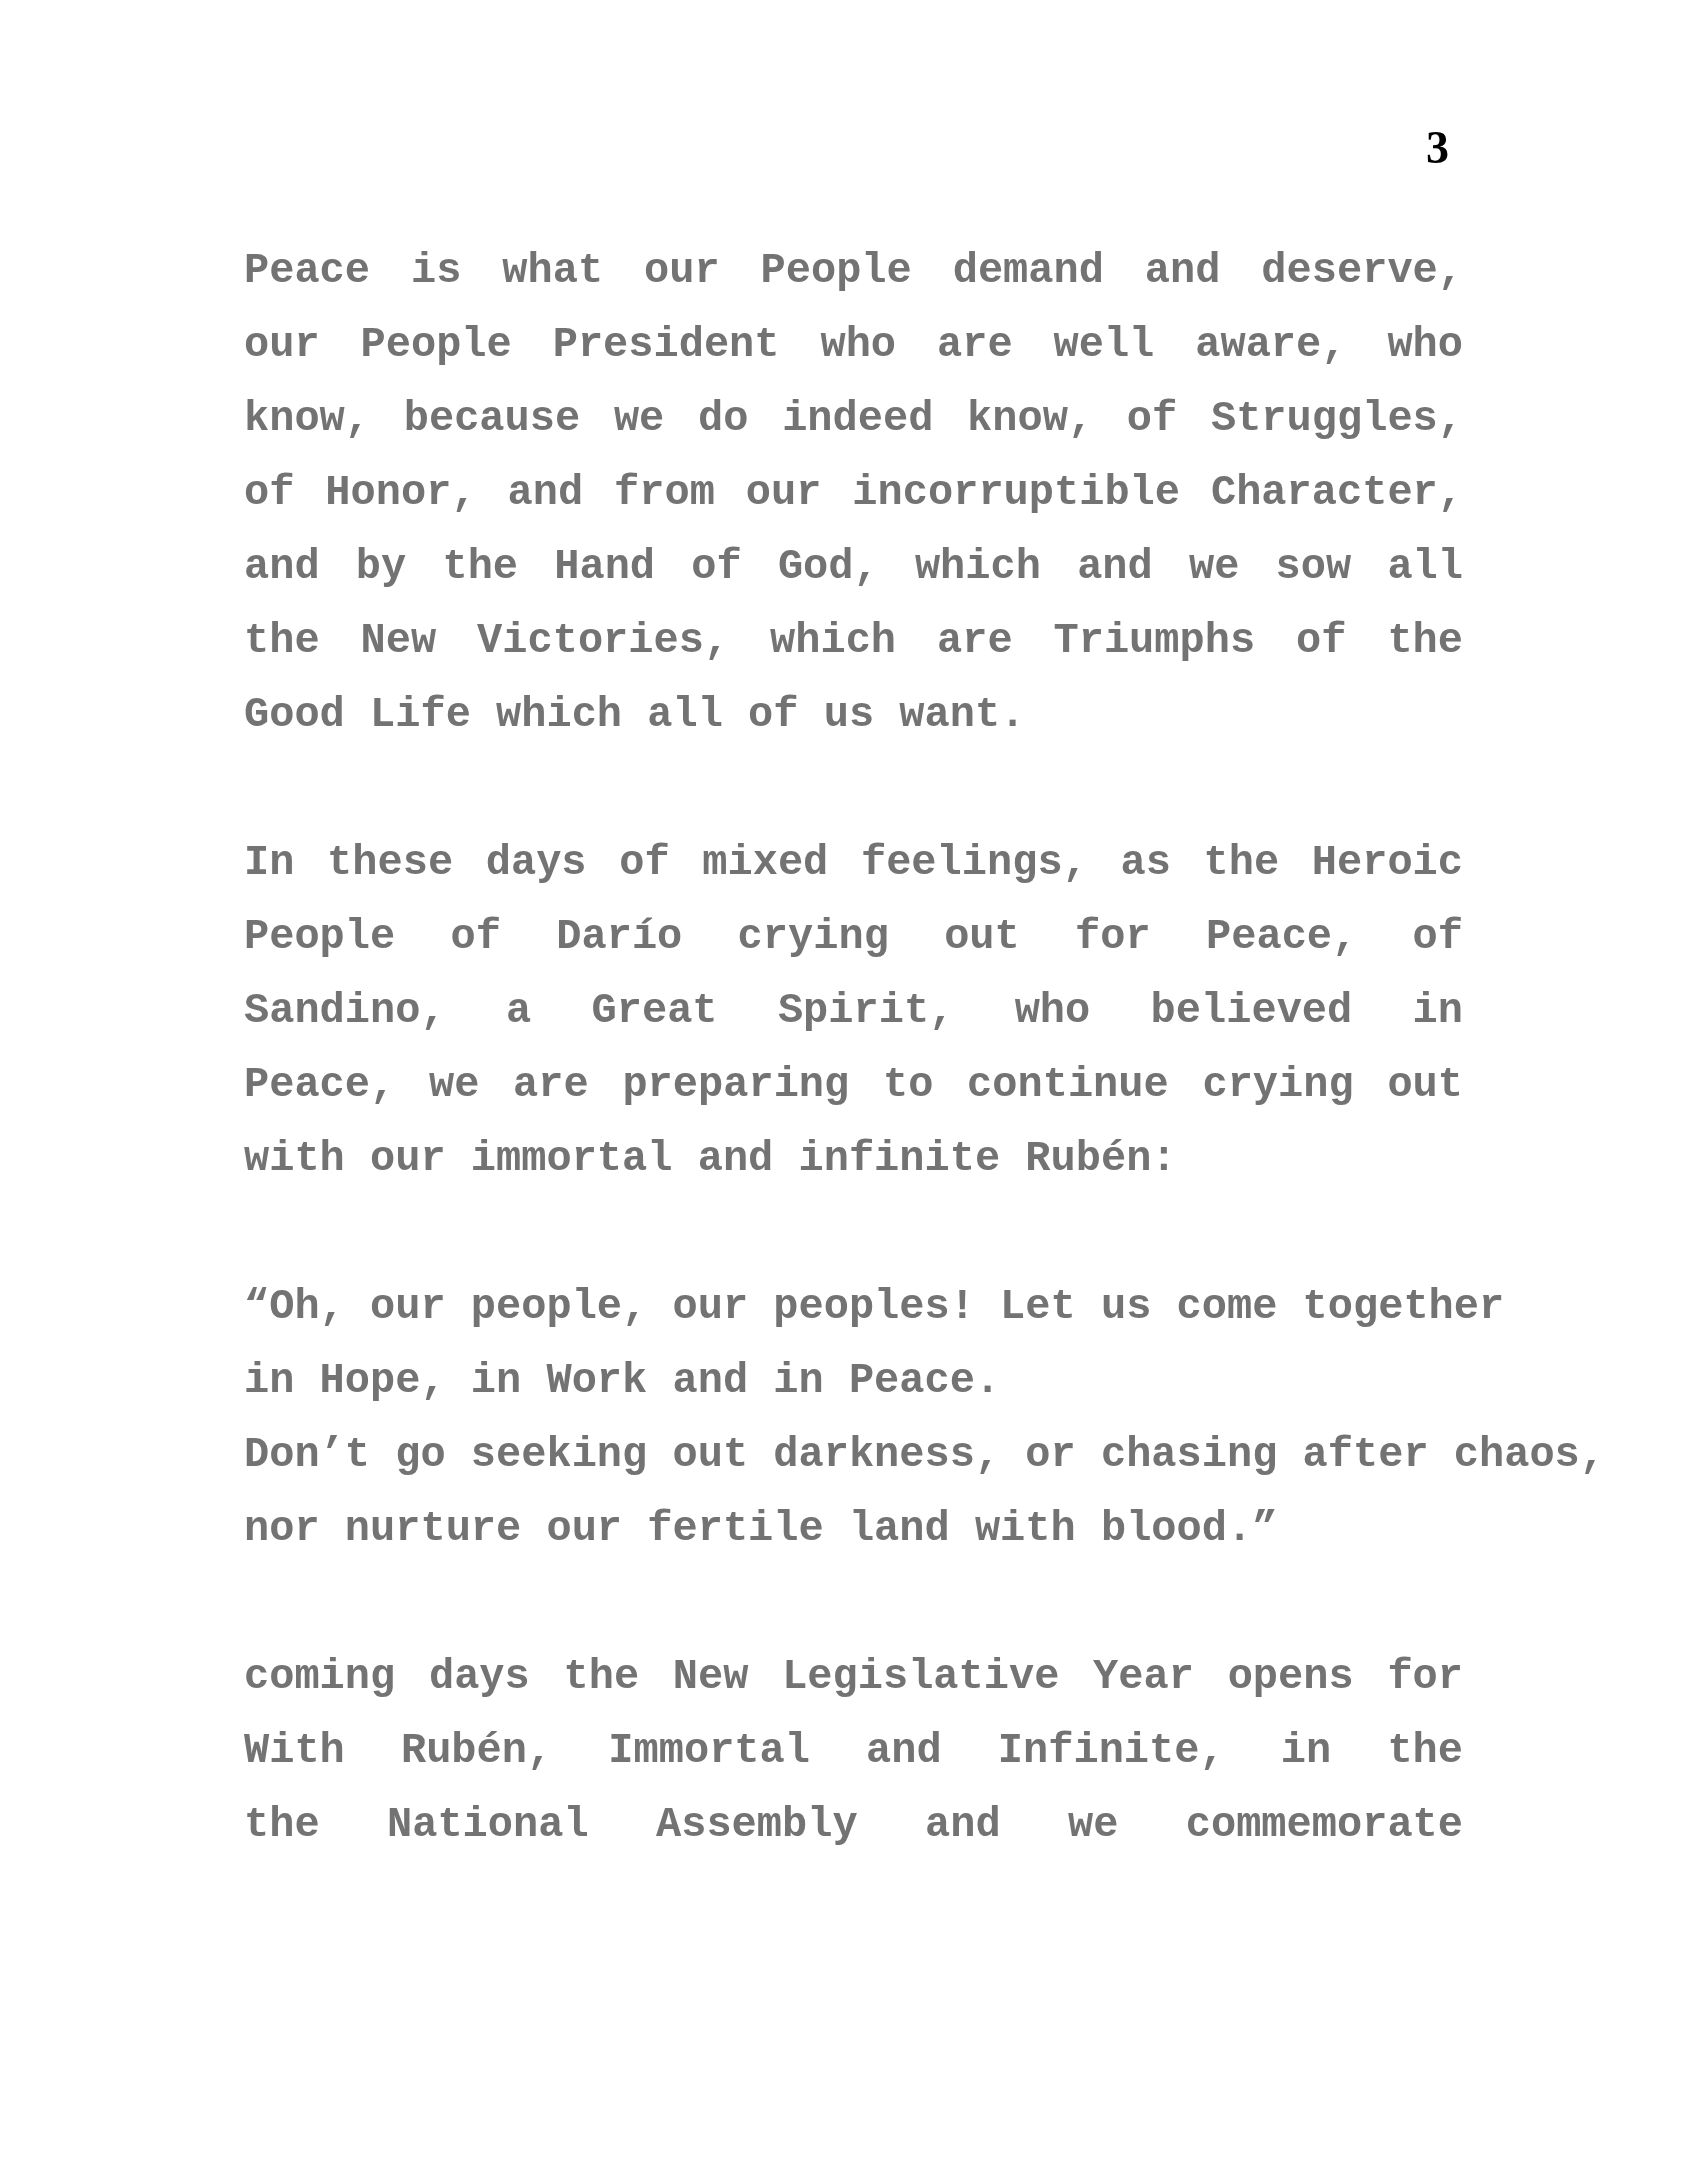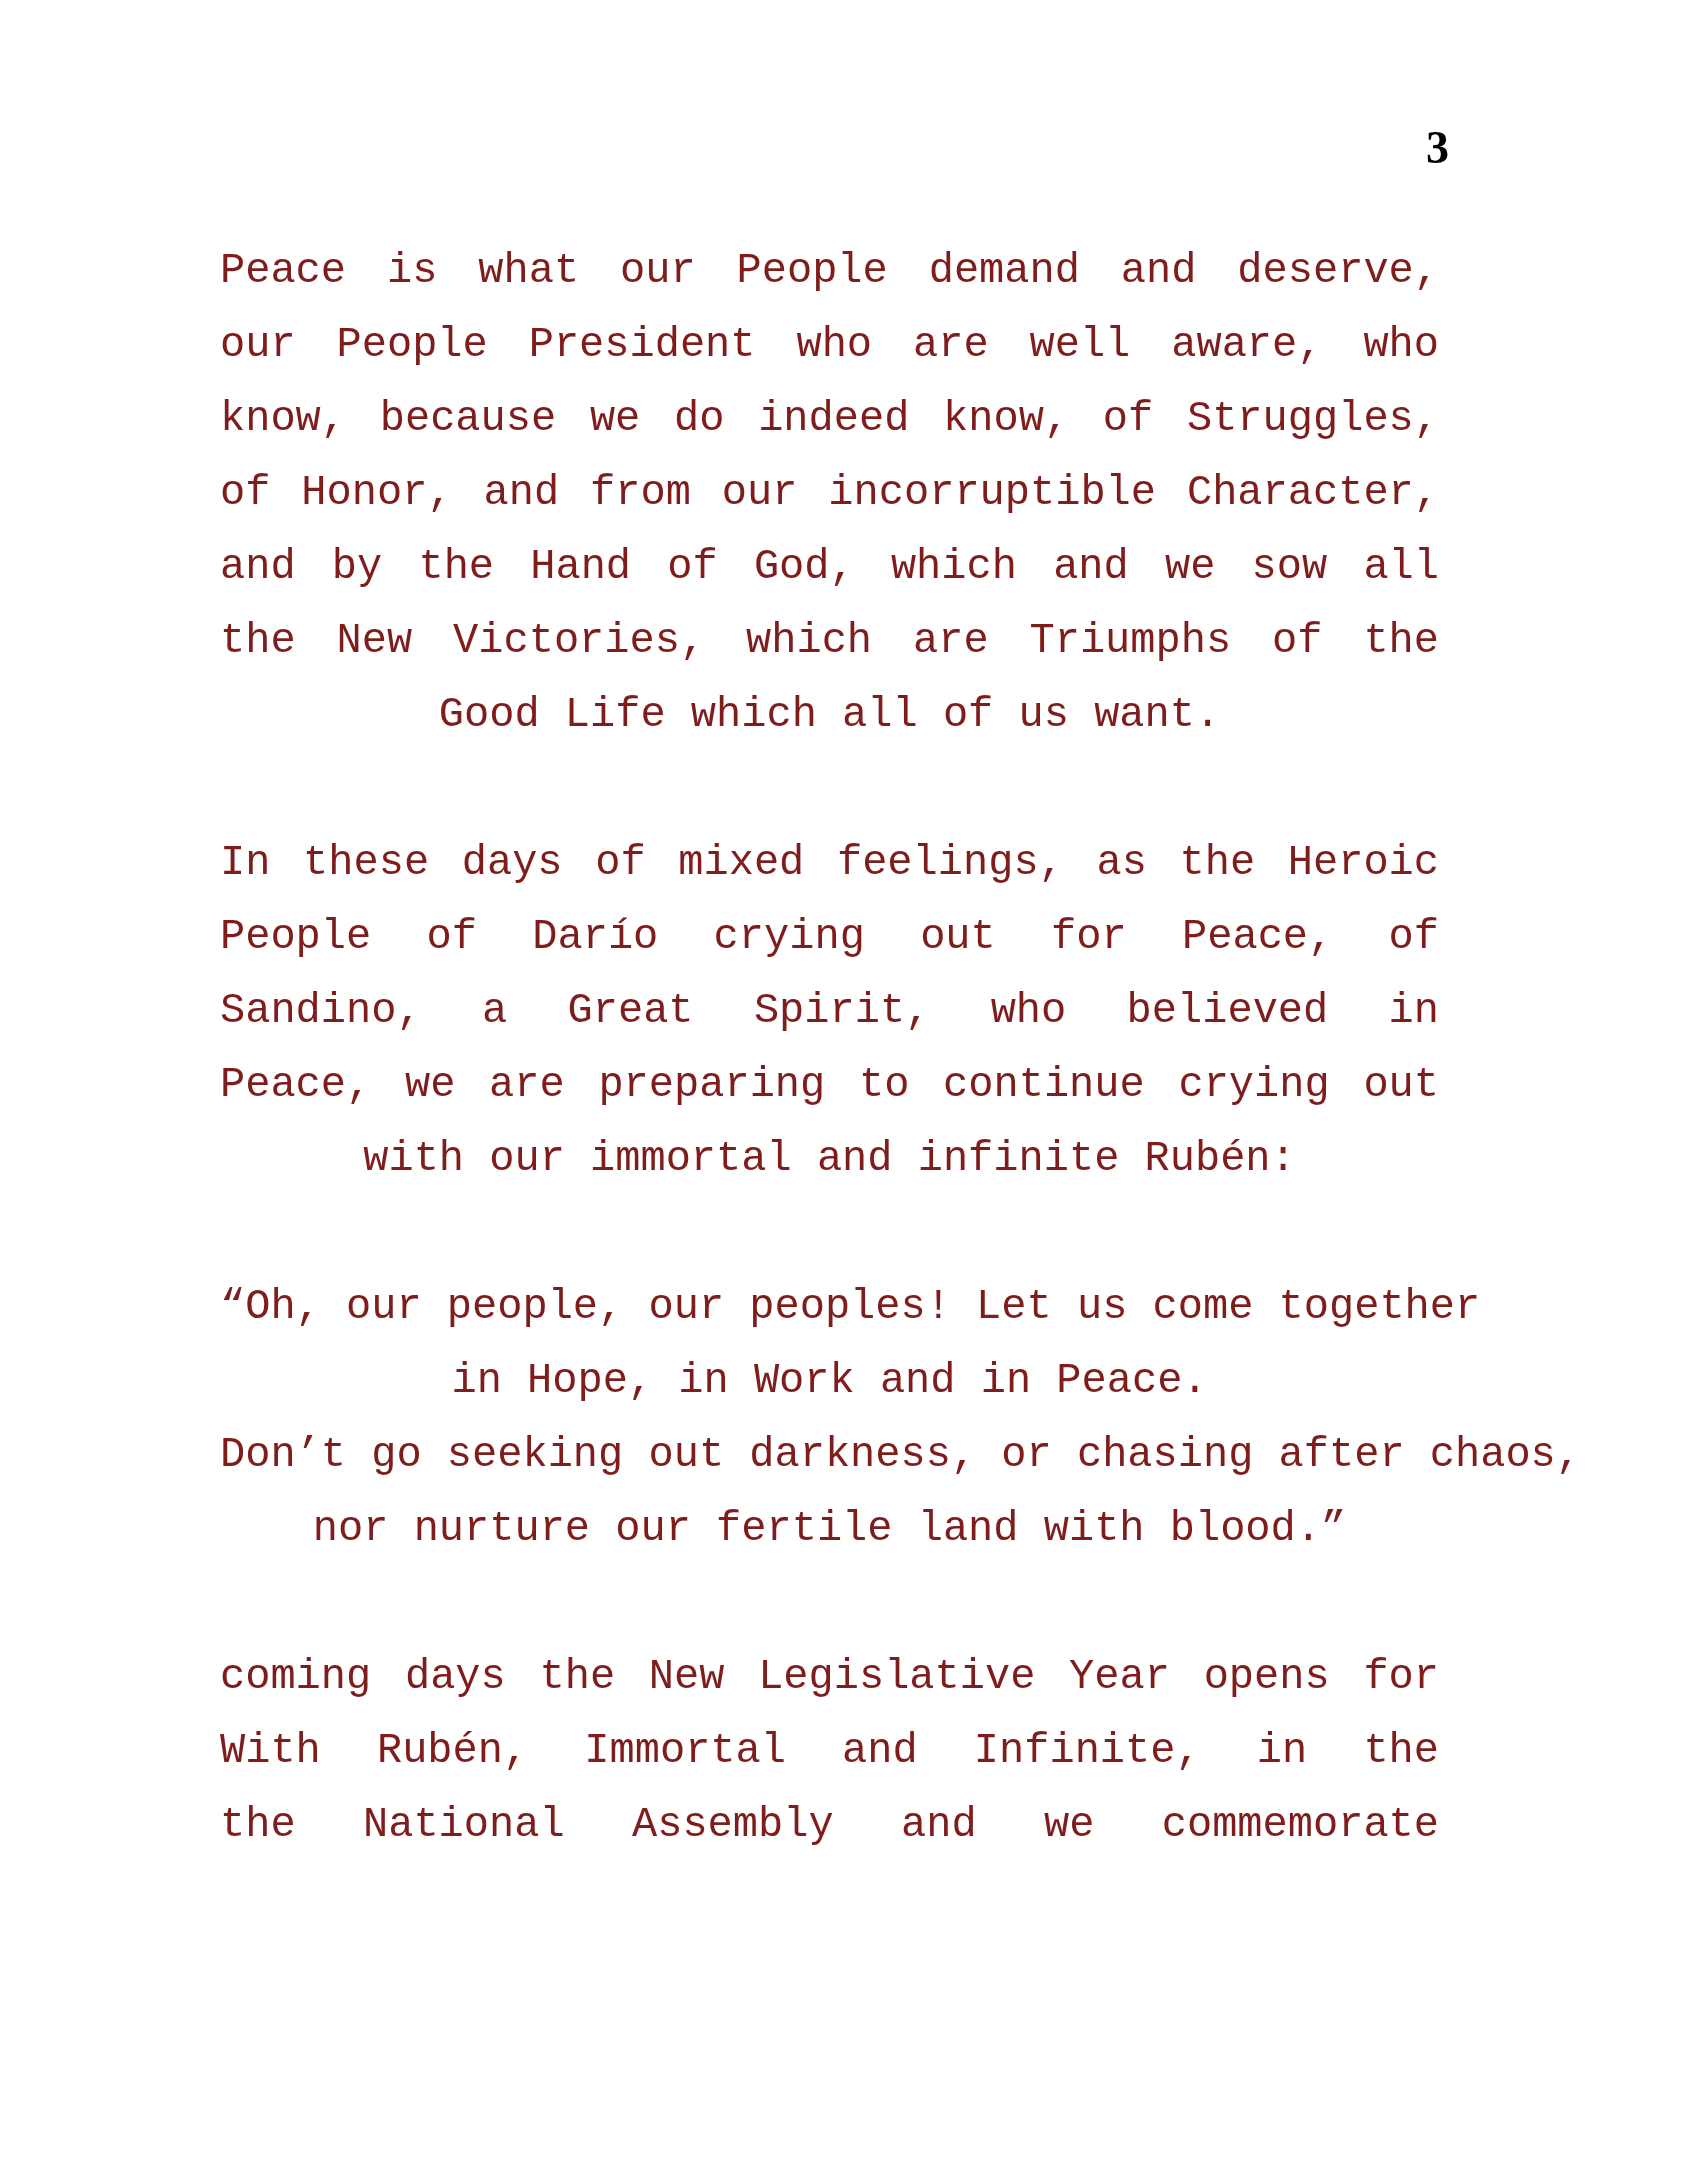--- a/index.html
+++ b/index.html
@@ -27,47 +27,47 @@
     width: 1219px;
     text-align: right;
     font-family: "Liberation Serif", serif;
     font-weight: bold;
     font-size: 46px;
     line-height: 50px;
     color: #000000;
   }
   .text-column {
     position: absolute;
-    left: 220px;
+    left: 244px;
     top: 234px;
     width: 1219px;
     font-family: "Liberation Mono", "DejaVu Sans Mono", monospace;
-    font-weight: normal;
+    font-weight: bold;
     font-size: 42px;
     line-height: 74px;
-    color: #7f1d1d;
+    color: #737373;
   }
   .paragraph {
     margin: 0 0 74px 0;
   }
   .paragraph:last-child {
     margin-bottom: 0;
   }
   .line {
     min-height: 74px;
   }
   
   .line.j {
     text-align: justify;
     text-align-last: justify;
   }
   
   .line.n {
     white-space: pre;
-    text-align: center;
+    text-align: left;
     overflow: visible;
   }
 </style>
 </head>
 <body>
 
 <div class="page">
   <div class="page-number">3</div>
   <div class="text-column">
       <div class="paragraph">

